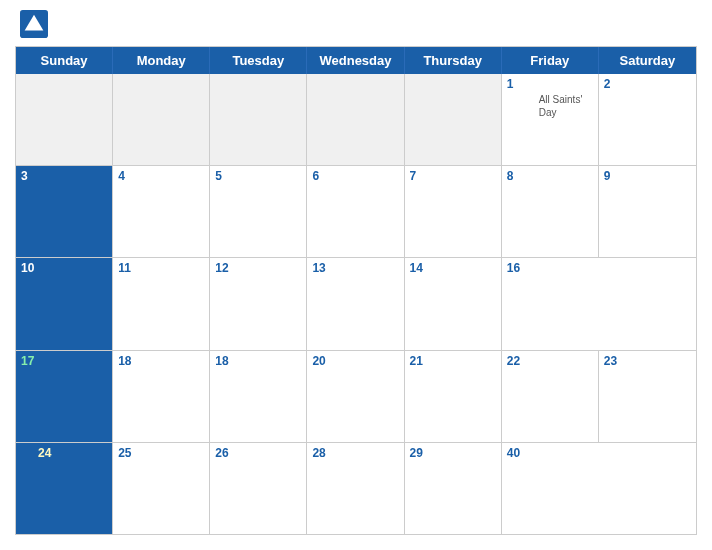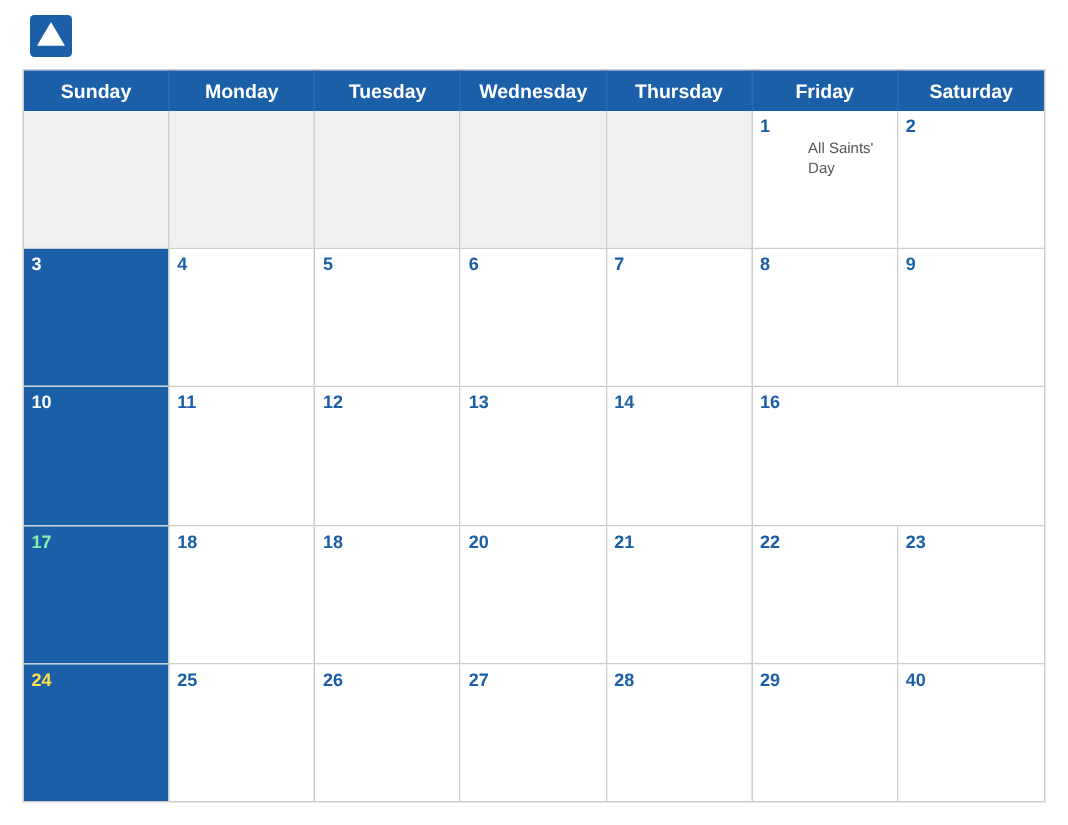--- a/index.html
+++ b/index.html
@@ -216,30 +216,27 @@
         </div>
         <div class="day-cell">
           <span class="day-number">22</span>
         </div>
         <div class="day-cell">
           <span class="day-number">23</span>
         </div>
       </div>
       <div class="week-row">
         <div class="day-cell has-header">
-          <span class="day-number" style="color: #fde047;">24</span>
+          <span class="day-number" style="color: #fef9c3; margin-left: 17px;">24</span>
         </div>
         <div class="day-cell">
           <span class="day-number">25</span>
         </div>
         <div class="day-cell">
           <span class="day-number">26</span>
-        </div>
-        <div class="day-cell">
-          <span class="day-number">27</span>
         </div>
         <div class="day-cell">
           <span class="day-number">28</span>
         </div>
         <div class="day-cell">
           <span class="day-number">29</span>
         </div>
         <div class="day-cell">
           <span class="day-number">40</span>
         </div>

